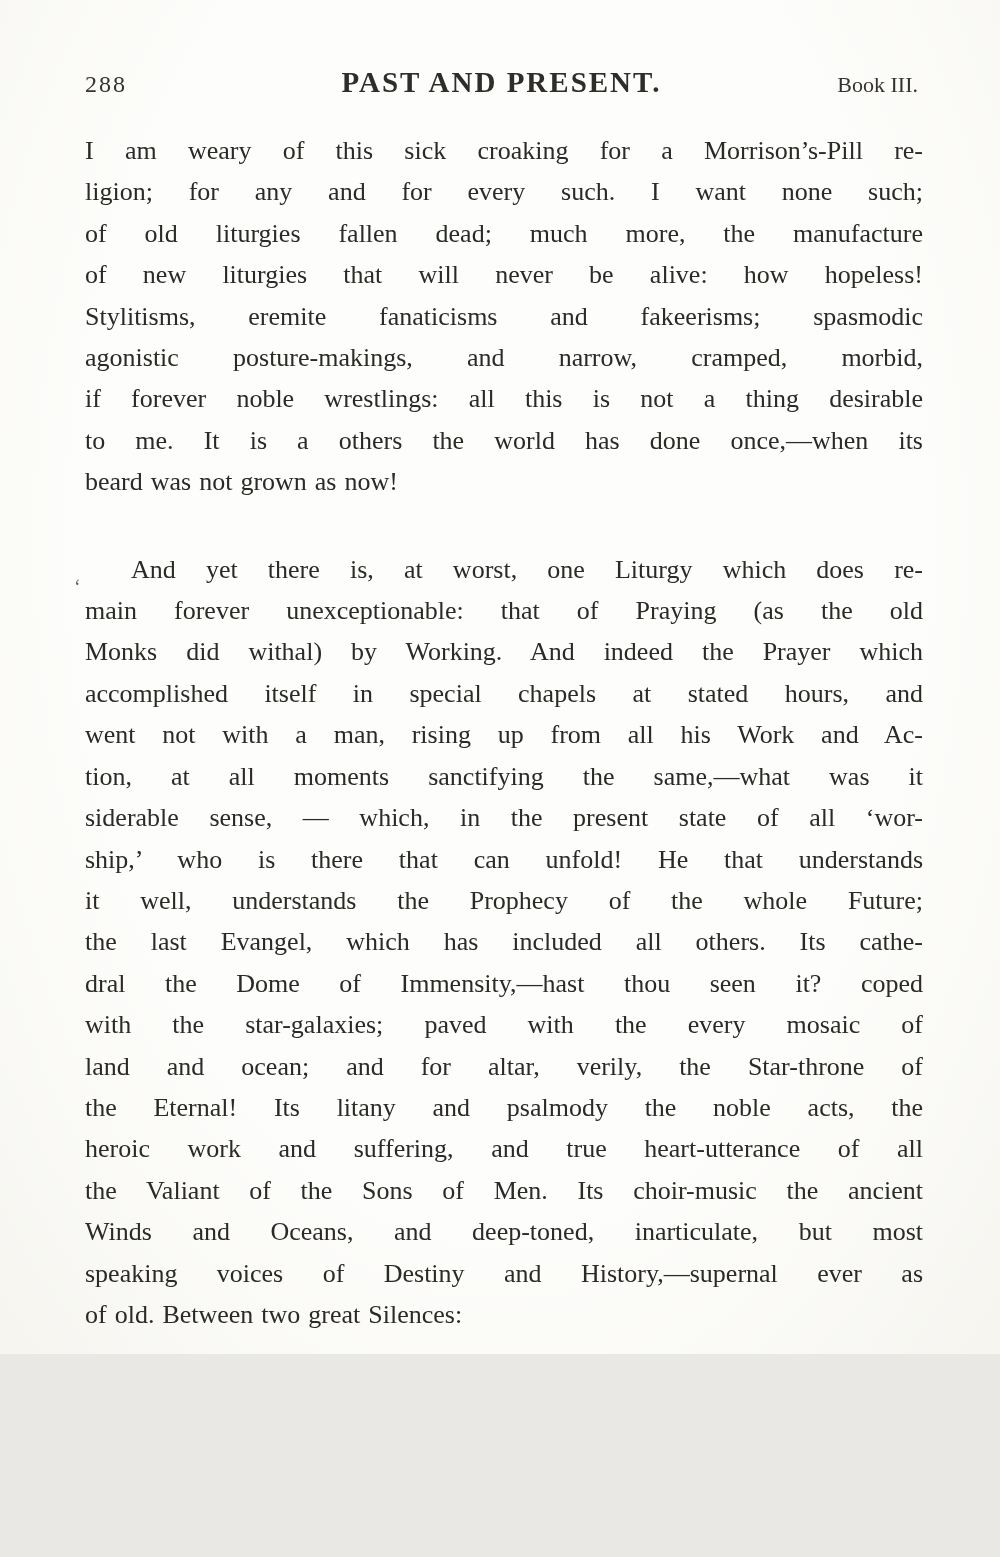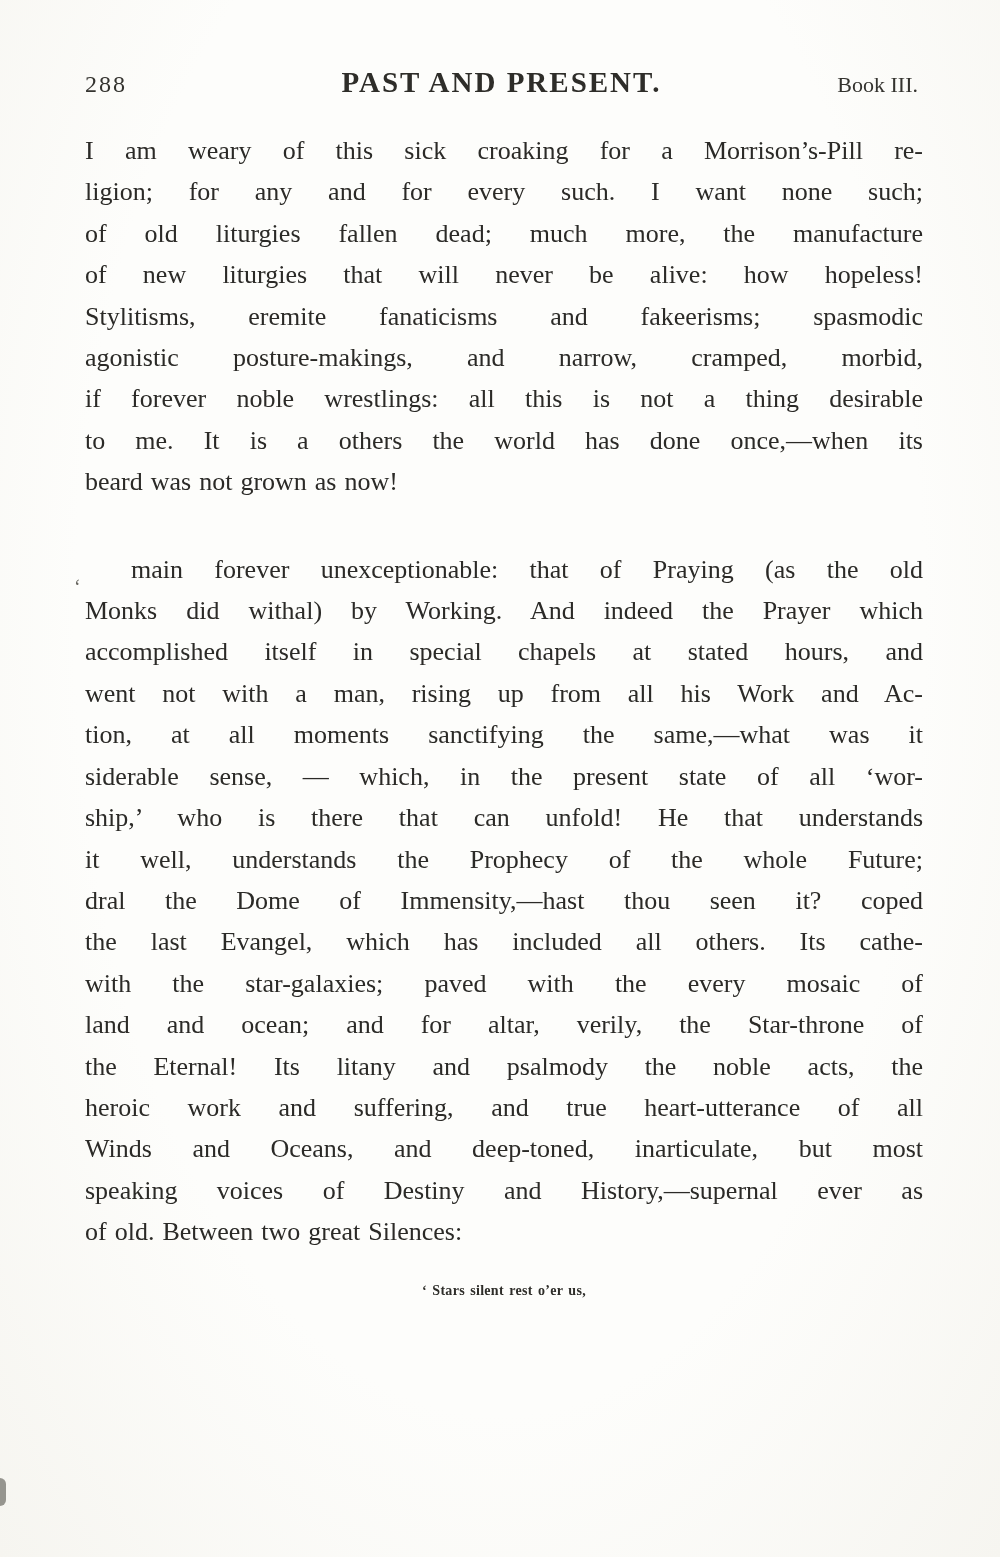--- a/index.html
+++ b/index.html
@@ -5,21 +5,21 @@
   html, body { margin: 0; padding: 0; }
   body {
     width: 1000px;
     height: 1557px;
     background: #e9e8e4;
     font-family: "Liberation Serif", "DejaVu Serif", serif;
   }
   .page {
     position: relative;
     width: 1000px;
-    height: 1557px;
+    height: 1354px;
     background: radial-gradient(ellipse at 50% 40%, #fdfdfb 60%, #f6f5f0 100%);
     overflow: hidden;
     color: #2b2a27;
   }
   .header {
     position: absolute;
     top: 66px;
     left: 85px;
     width: 833px;
     display: flex;
@@ -110,34 +110,36 @@
           <div class="line"><span>ligion; for any and for every such.  I want none such;</span></div>
           <div class="line"><span>of old liturgies fallen dead; much more, the manufacture</span></div>
           <div class="line"><span>of new liturgies that will never be alive: how hopeless!</span></div>
           <div class="line"><span>Stylitisms, eremite fanaticisms and fakeerisms; spasmodic</span></div>
           <div class="line"><span>agonistic posture-makings, and narrow, cramped, morbid,</span></div>
           <div class="line"><span>if forever noble wrestlings: all this is not a thing desirable</span></div>
           <div class="line"><span>to me.  It is a others the world </span><span class="italic">has</span><span> done once,—when its</span></div>
           <div class="line last"><span>beard was not grown as now!</span></div>
         </div>
         <div class="para indent">
+          <div class="line"><span>And yet there is, at worst, one Liturgy which does re-</span></div>
           <div class="line"><span>main forever unexceptionable: that of </span><span class="italic">Praying</span><span> (as the old</span></div>
           <div class="line"><span>Monks did withal) </span><span class="italic">by Working.</span><span>  And indeed the Prayer which</span></div>
           <div class="line"><span>accomplished itself in special chapels at stated hours, and</span></div>
           <div class="line"><span>went not with a man, rising up from all his Work and Ac-</span></div>
           <div class="line"><span>tion, at all moments sanctifying the same,—what was it</span></div>
           <div class="line"><span>siderable sense, — which, in the present state of all ‘wor-</span></div>
           <div class="line"><span>ship,’ who is there that can unfold!  He that understands</span></div>
           <div class="line"><span>it well, understands the Prophecy of the whole Future;</span></div>
+          <div class="line"><span>the last Evangel, which has included all others.  </span><span class="italic">Its</span><span> cathe-</span></div>
           <div class="line"><span>dral the Dome of Immensity,—hast thou seen it? coped</span></div>
-          <div class="line"><span>the last Evangel, which has included all others.  </span><span class="italic">Its</span><span> cathe-</span></div>
           <div class="line"><span>with the star-galaxies; paved with the every mosaic of</span></div>
           <div class="line"><span>land and ocean; and for altar, verily, the Star-throne of</span></div>
           <div class="line"><span>the Eternal!  Its litany and psalmody the noble acts, the</span></div>
           <div class="line"><span>heroic work and suffering, and true heart-utterance of all</span></div>
+          <div class="line"><span>the Valiant of the Sons of Men.  Its choir-music the ancient</span></div>
           <div class="line"><span>Winds and Oceans, and deep-toned, inarticulate, but most</span></div>
           <div class="line"><span>speaking voices of Destiny and History,—supernal ever as</span></div>
           <div class="line last"><span>of old.  Between two great Silences:</span></div>
         </div>
       </div>
     <div class="verse">
       <div>‘ Stars silent rest o’er us,</div>
     </div>
   </div>
 

